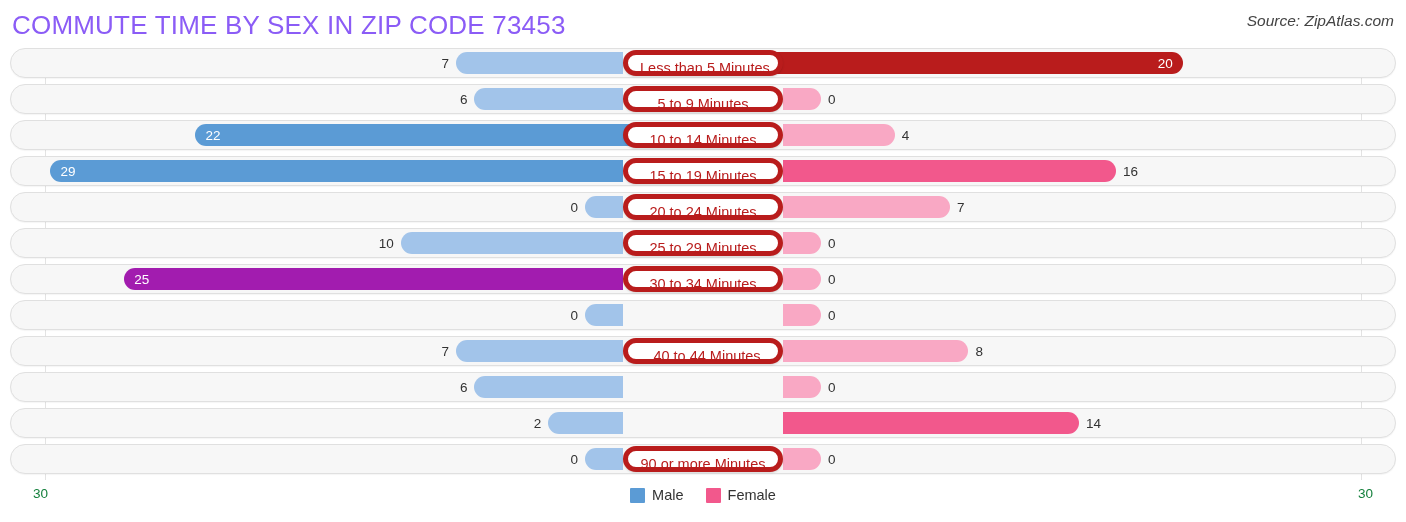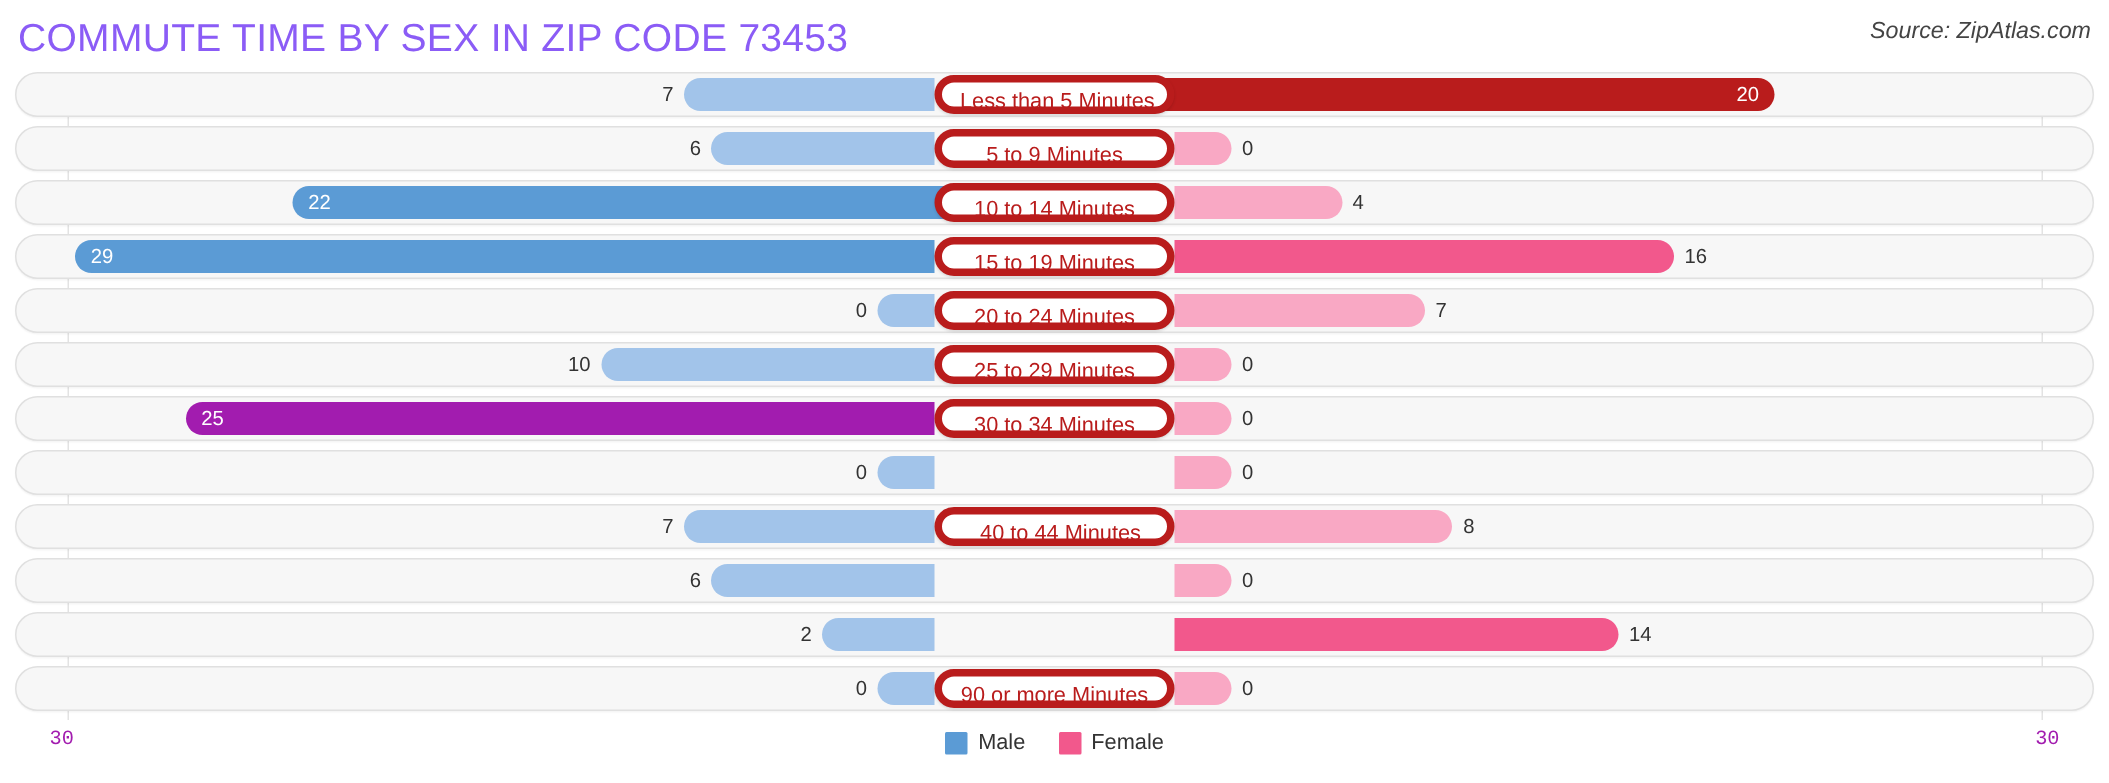--- a/index.html
+++ b/index.html
@@ -133,22 +133,21 @@
     position: absolute;
     left: 0;
     top: 484px;
     width: 1406px;
     height: 32px;
   }
   .axis-min, .axis-max {
     position: absolute;
     top: 2px;
     font-size: 13.5px;
-    color: #a21caf;
-    font-family: Liberation Mono, monospace;
+    color: #15803d;
   }
   .axis-min { left: 33px; }
   .axis-max { right: 33px; }
 
   .legend {
     position: absolute;
     left: 0; right: 0;
     top: 3px;
     display: flex;
     justify-content: center;

